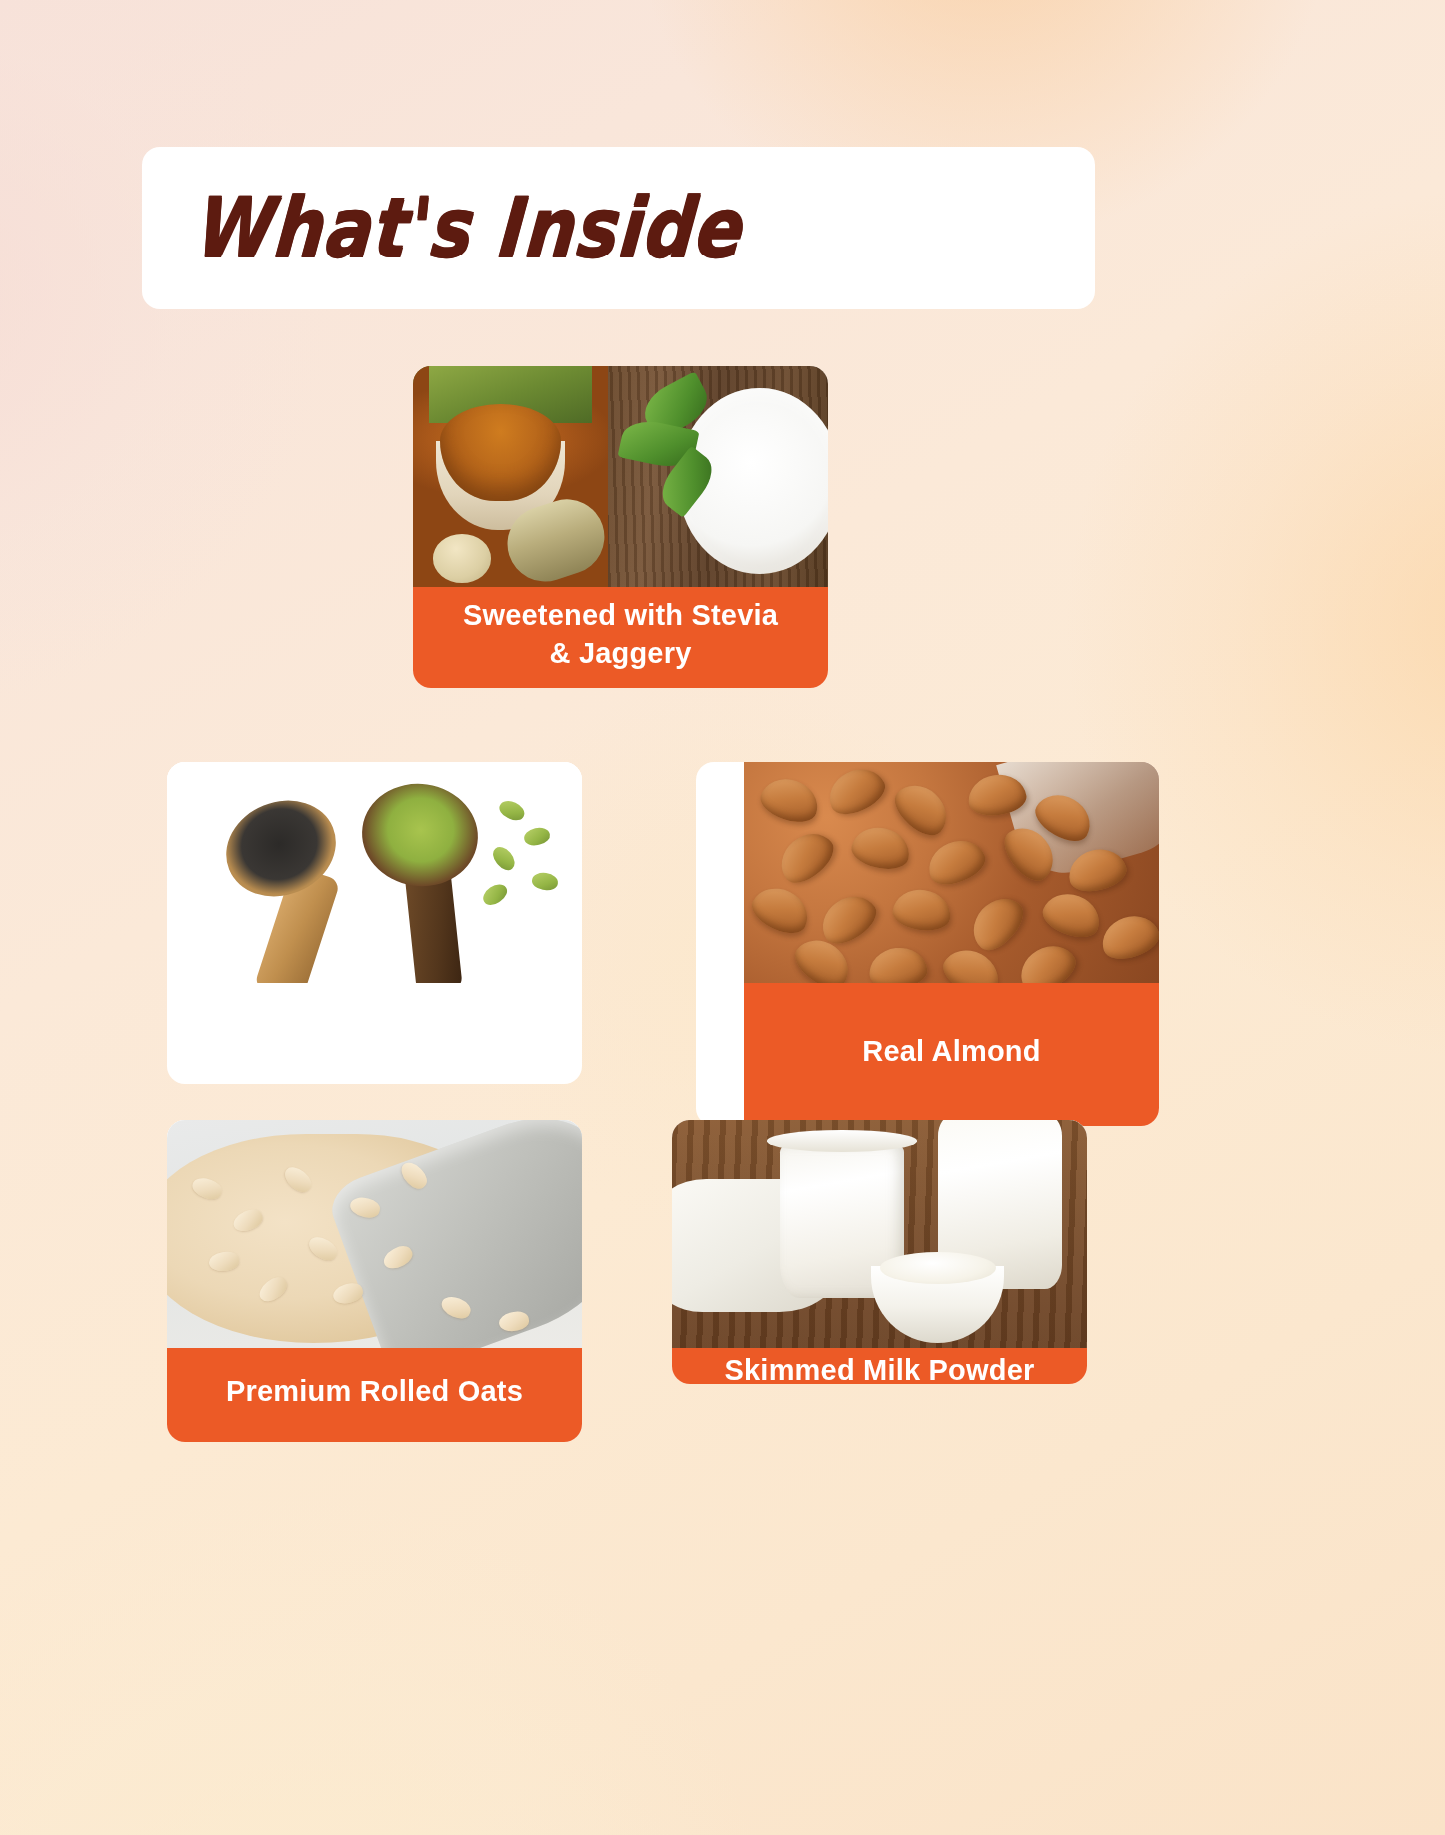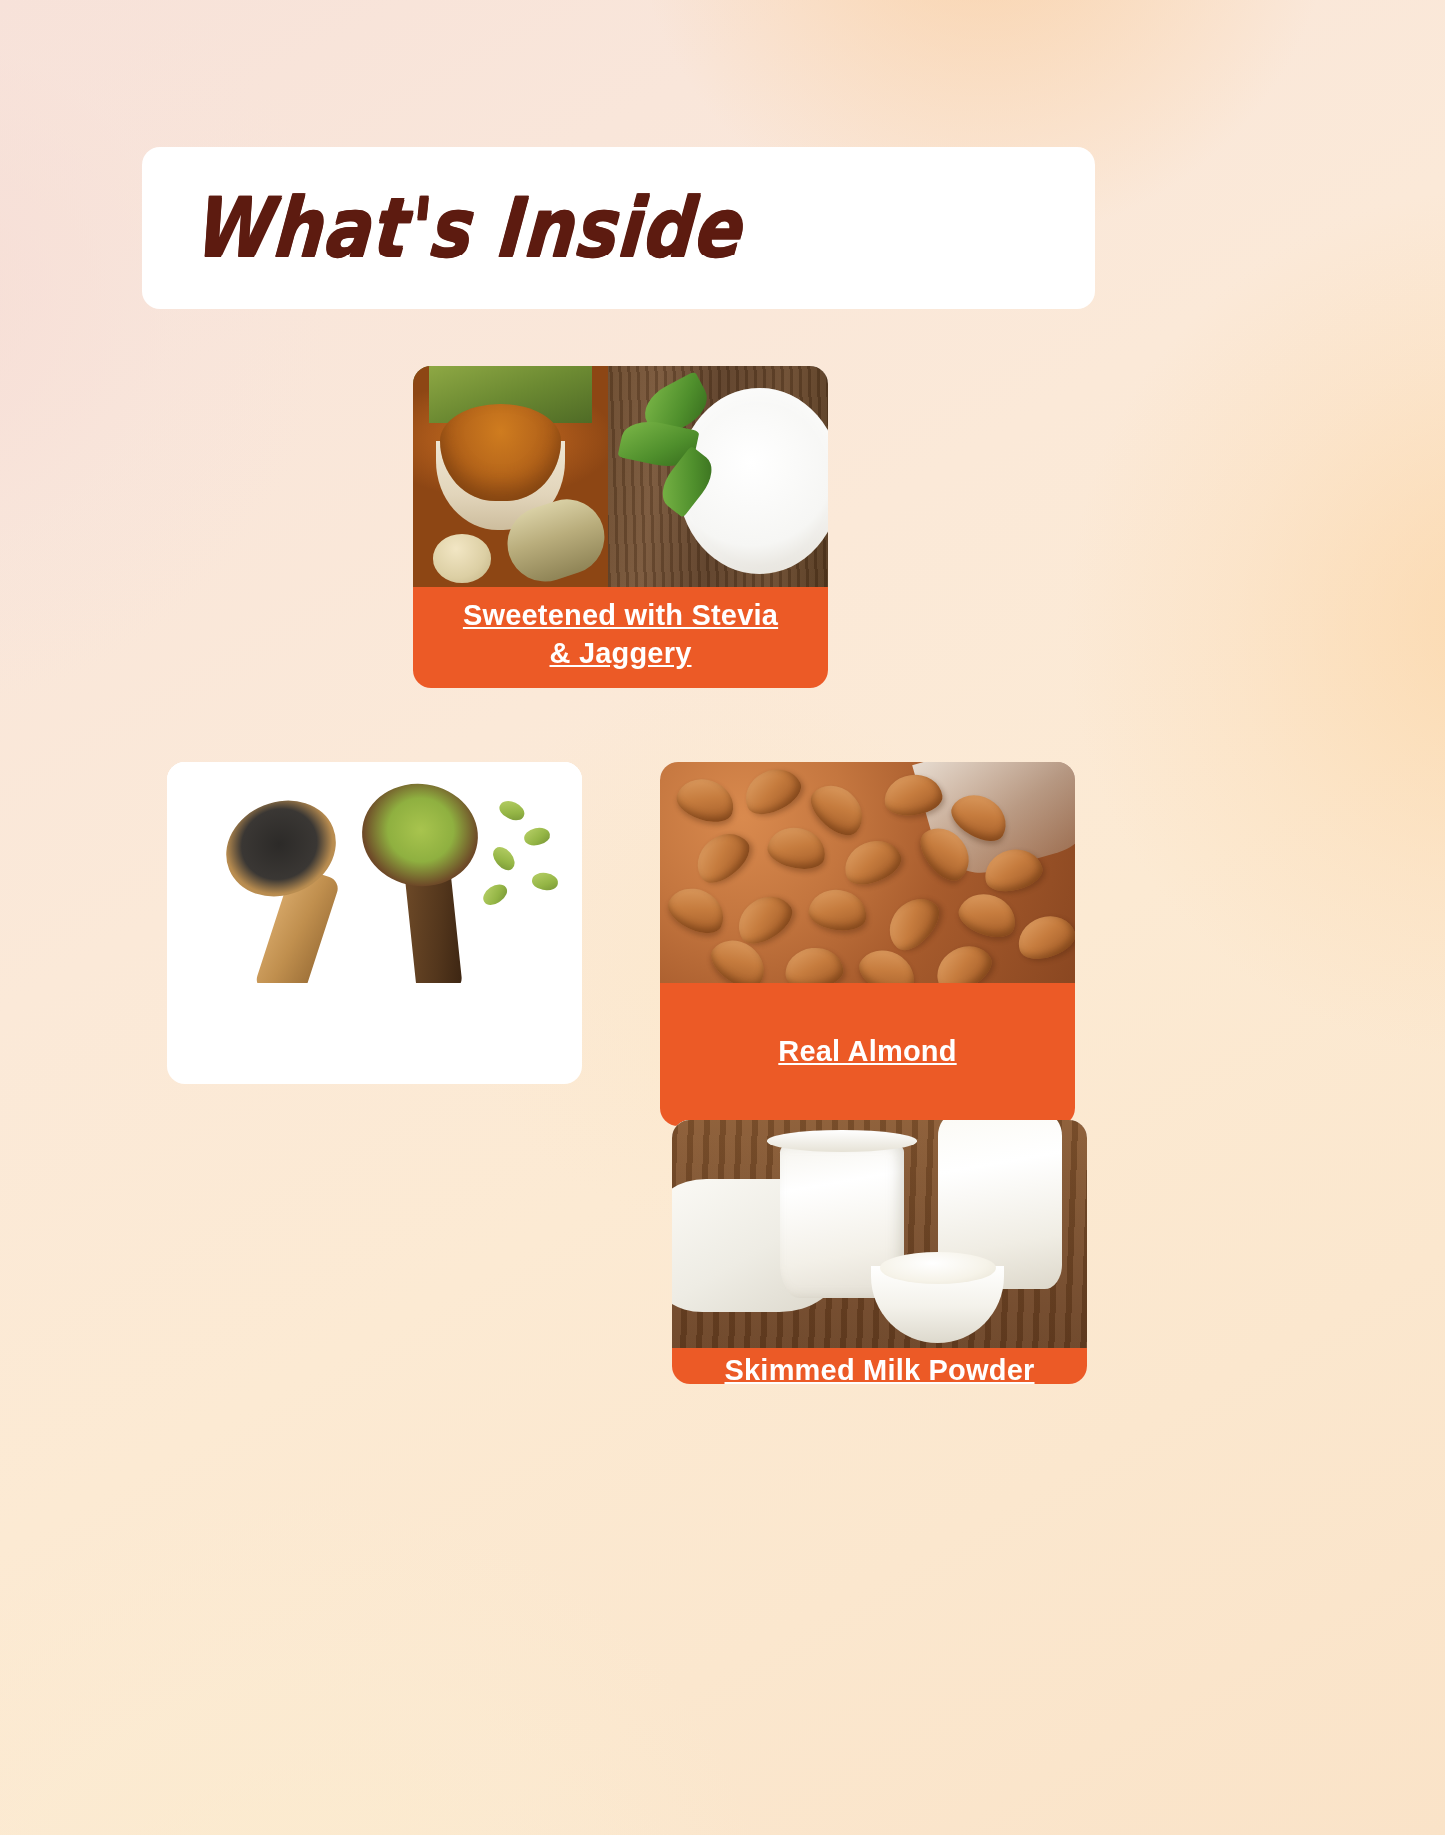--- a/index.html
+++ b/index.html
@@ -121,38 +121,37 @@
   .card-caption {
     flex: 1 1 auto;
     background: #ec5a26;
     color: #ffffff;
     display: flex;
     align-items: center;
     justify-content: center;
     text-align: center;
     padding: 4px 14px 10px 14px;
     box-sizing: border-box;
-    text-decoration: underline;
   }
   .caption-text {
     font-family: "Liberation Sans", sans-serif;
     font-weight: 700;
     font-size: 29px;
     line-height: 1.28;
     letter-spacing: 0.2px;
   }
 
   
   #card-sweetener { left: 413px; top: 366px; width: 415px; height: 322px; }
   #card-sweetener .card-media { height: 221px; }
 
   #card-seeds { left: 167px; top: 762px; width: 415px; height: 322px; }
   #card-seeds .card-media { height: 221px; }
 
-  #card-almond { left: 660px; top: 762px; width: 415px; height: 364px; }
+  #card-almond { left: 696px; top: 762px; width: 415px; height: 364px; padding-left: 48px; }
   #card-almond .card-media { height: 221px; }
 
   #card-oats { left: 167px; top: 1120px; width: 415px; height: 322px; }
   #card-oats .card-media { height: 228px; }
 
   #card-milk { left: 672px; top: 1120px; width: 415px; height: 264px; }
   #card-milk .card-media { height: 228px; }
 
   
   .split { display: flex; width: 100%; height: 100%; }
@@ -451,20 +450,43 @@
         <div class="almond" style="left:30%; top:84%; transform:rotate(-6deg);"></div>
         <div class="almond" style="left:48%; top:86%; transform:rotate(28deg);"></div>
         <div class="almond" style="left:66%; top:84%; transform:rotate(-30deg);"></div>
       </div>
     </div>
     <div class="card-caption">
       <div class="caption-text">Real Almond</div>
     </div>
   </div>
 
+  <div class="card" id="card-oats">
+    <div class="card-media">
+      <div class="ph-oats">
+        <div class="oat-pile"></div>
+        <div class="oat-scoop"></div>
+        <div class="oat-flake" style="left:6%;  top:26%; transform:rotate(18deg);"></div>
+        <div class="oat-flake" style="left:16%; top:40%; transform:rotate(-24deg);"></div>
+        <div class="oat-flake" style="left:28%; top:22%; transform:rotate(40deg);"></div>
+        <div class="oat-flake" style="left:10%; top:58%; transform:rotate(-8deg);"></div>
+        <div class="oat-flake" style="left:34%; top:52%; transform:rotate(30deg);"></div>
+        <div class="oat-flake" style="left:22%; top:70%; transform:rotate(-38deg);"></div>
+        <div class="oat-flake" style="left:44%; top:34%; transform:rotate(12deg);"></div>
+        <div class="oat-flake" style="left:40%; top:72%; transform:rotate(-16deg);"></div>
+        <div class="oat-flake" style="left:56%; top:20%; transform:rotate(46deg);"></div>
+        <div class="oat-flake" style="left:52%; top:56%; transform:rotate(-28deg);"></div>
+        <div class="oat-flake" style="left:66%; top:78%; transform:rotate(22deg);"></div>
+        <div class="oat-flake" style="left:80%; top:84%; transform:rotate(-10deg);"></div>
+      </div>
+    </div>
+    <div class="card-caption">
+      <div class="caption-text">Premium Rolled Oats</div>
+    </div>
+  </div>
 
   <div class="card" id="card-milk">
     <div class="card-media">
       <div class="ph-milk">
         <div class="milk-cloth"></div>
         <div class="milk-bottle"></div>
         <div class="milk-jug"></div>
         <div class="milk-bowl"></div>
         <div class="milk-powder"></div>
       </div>

